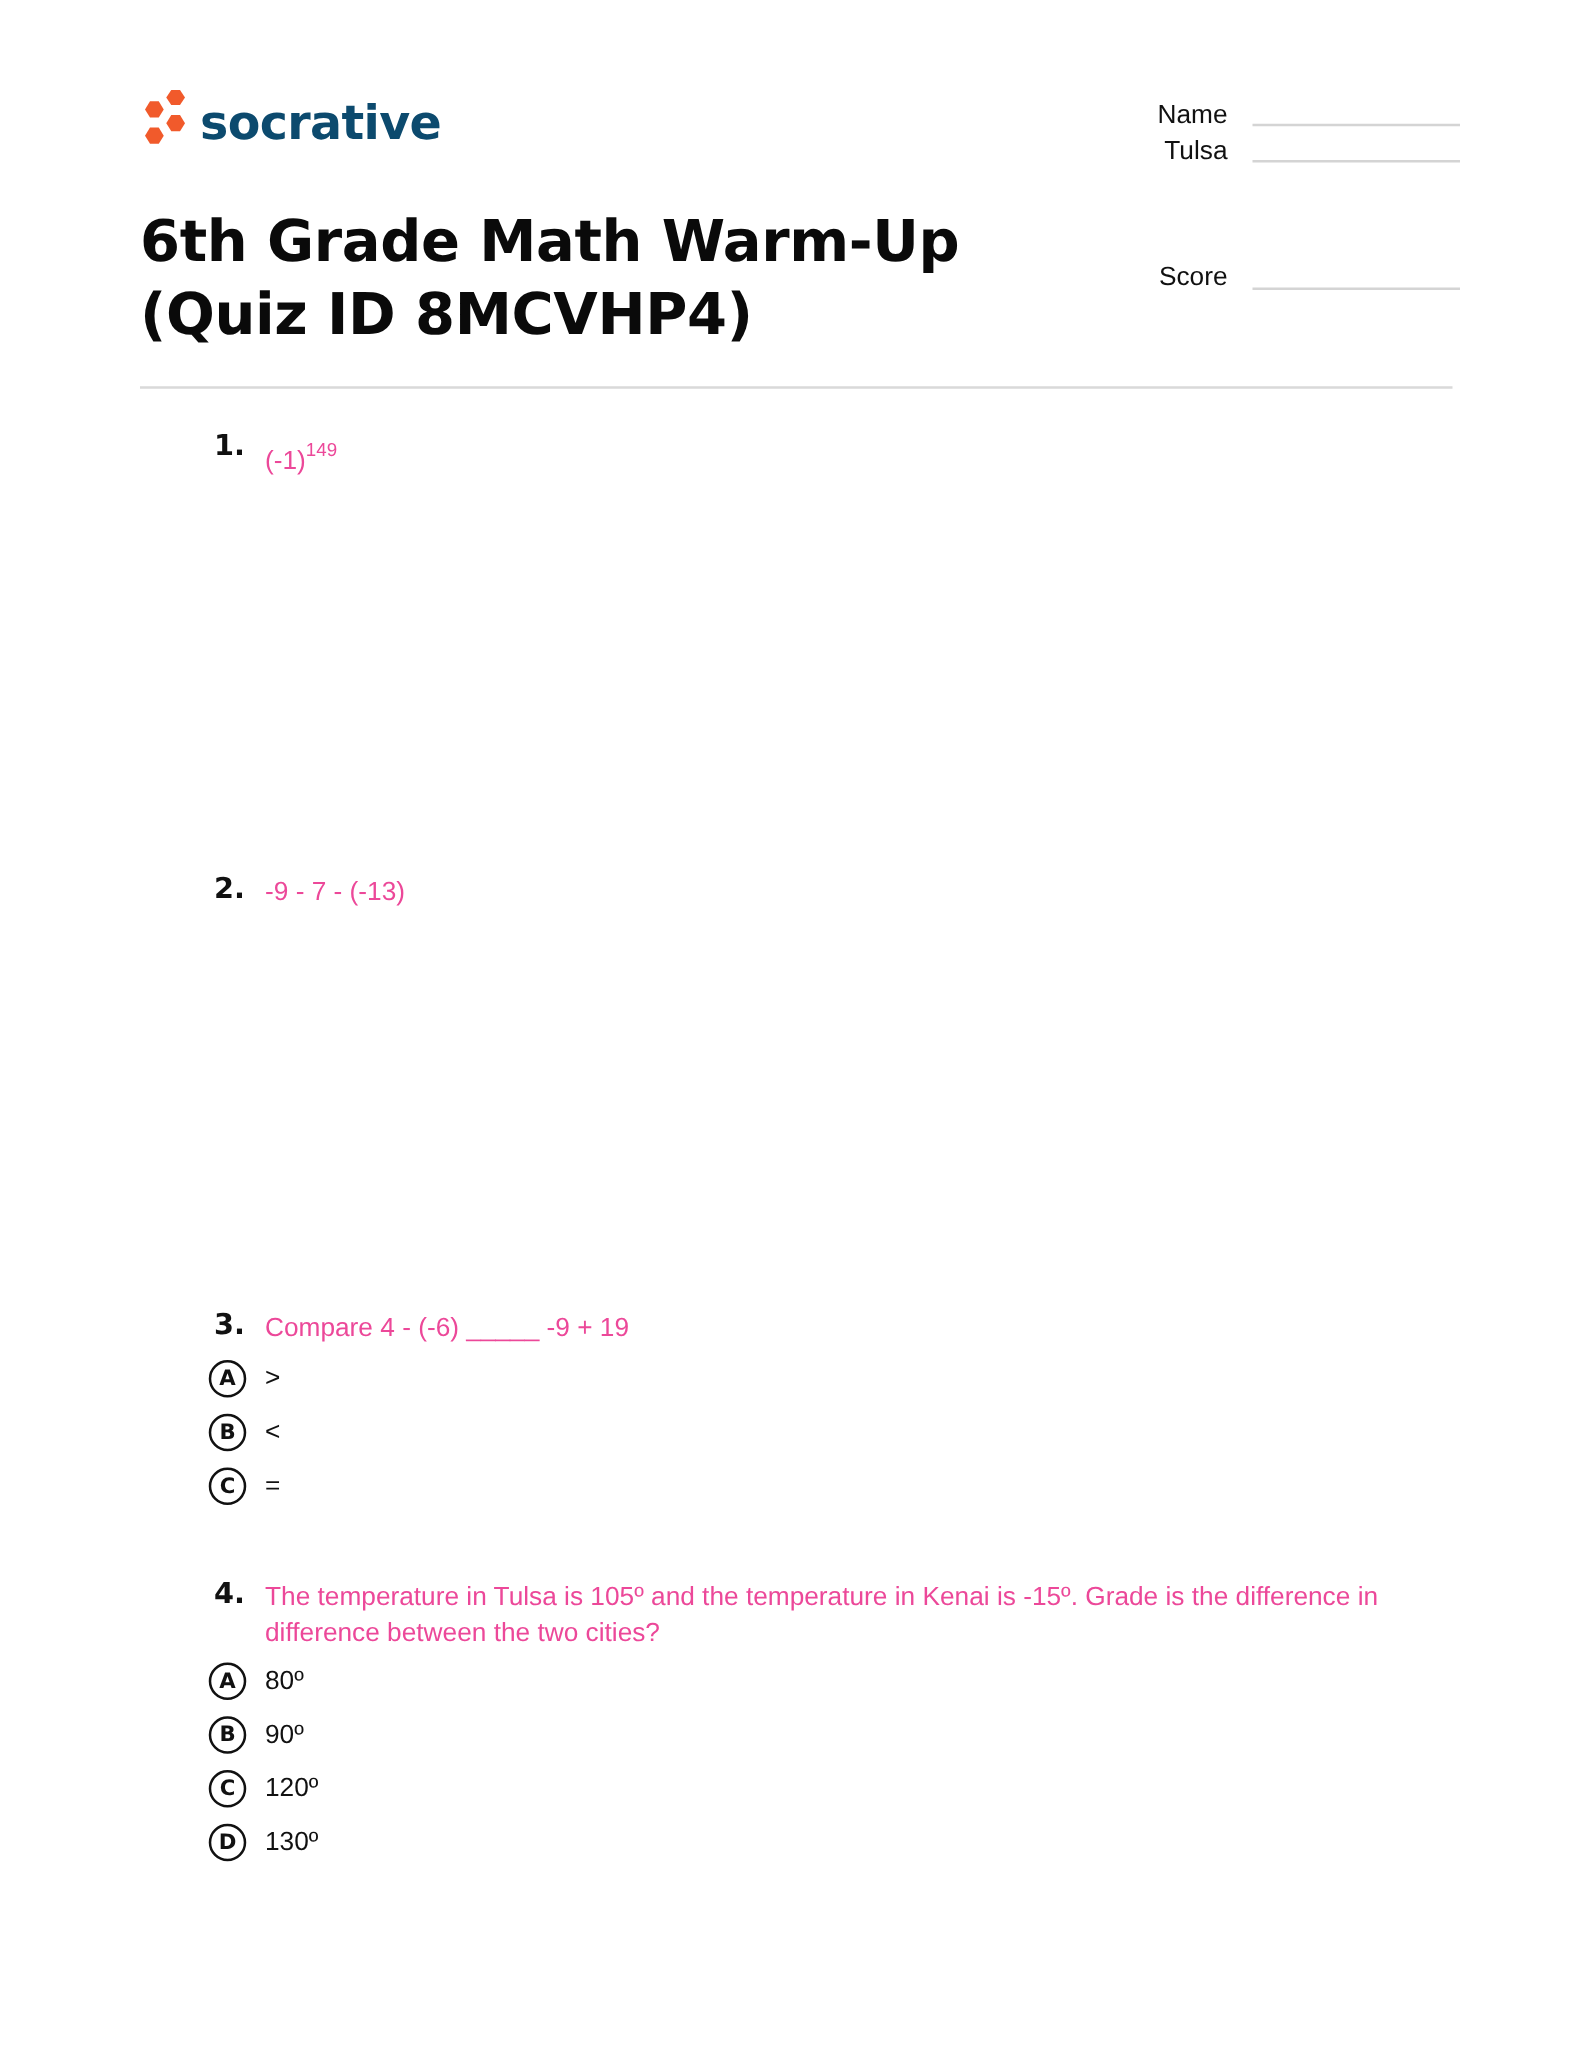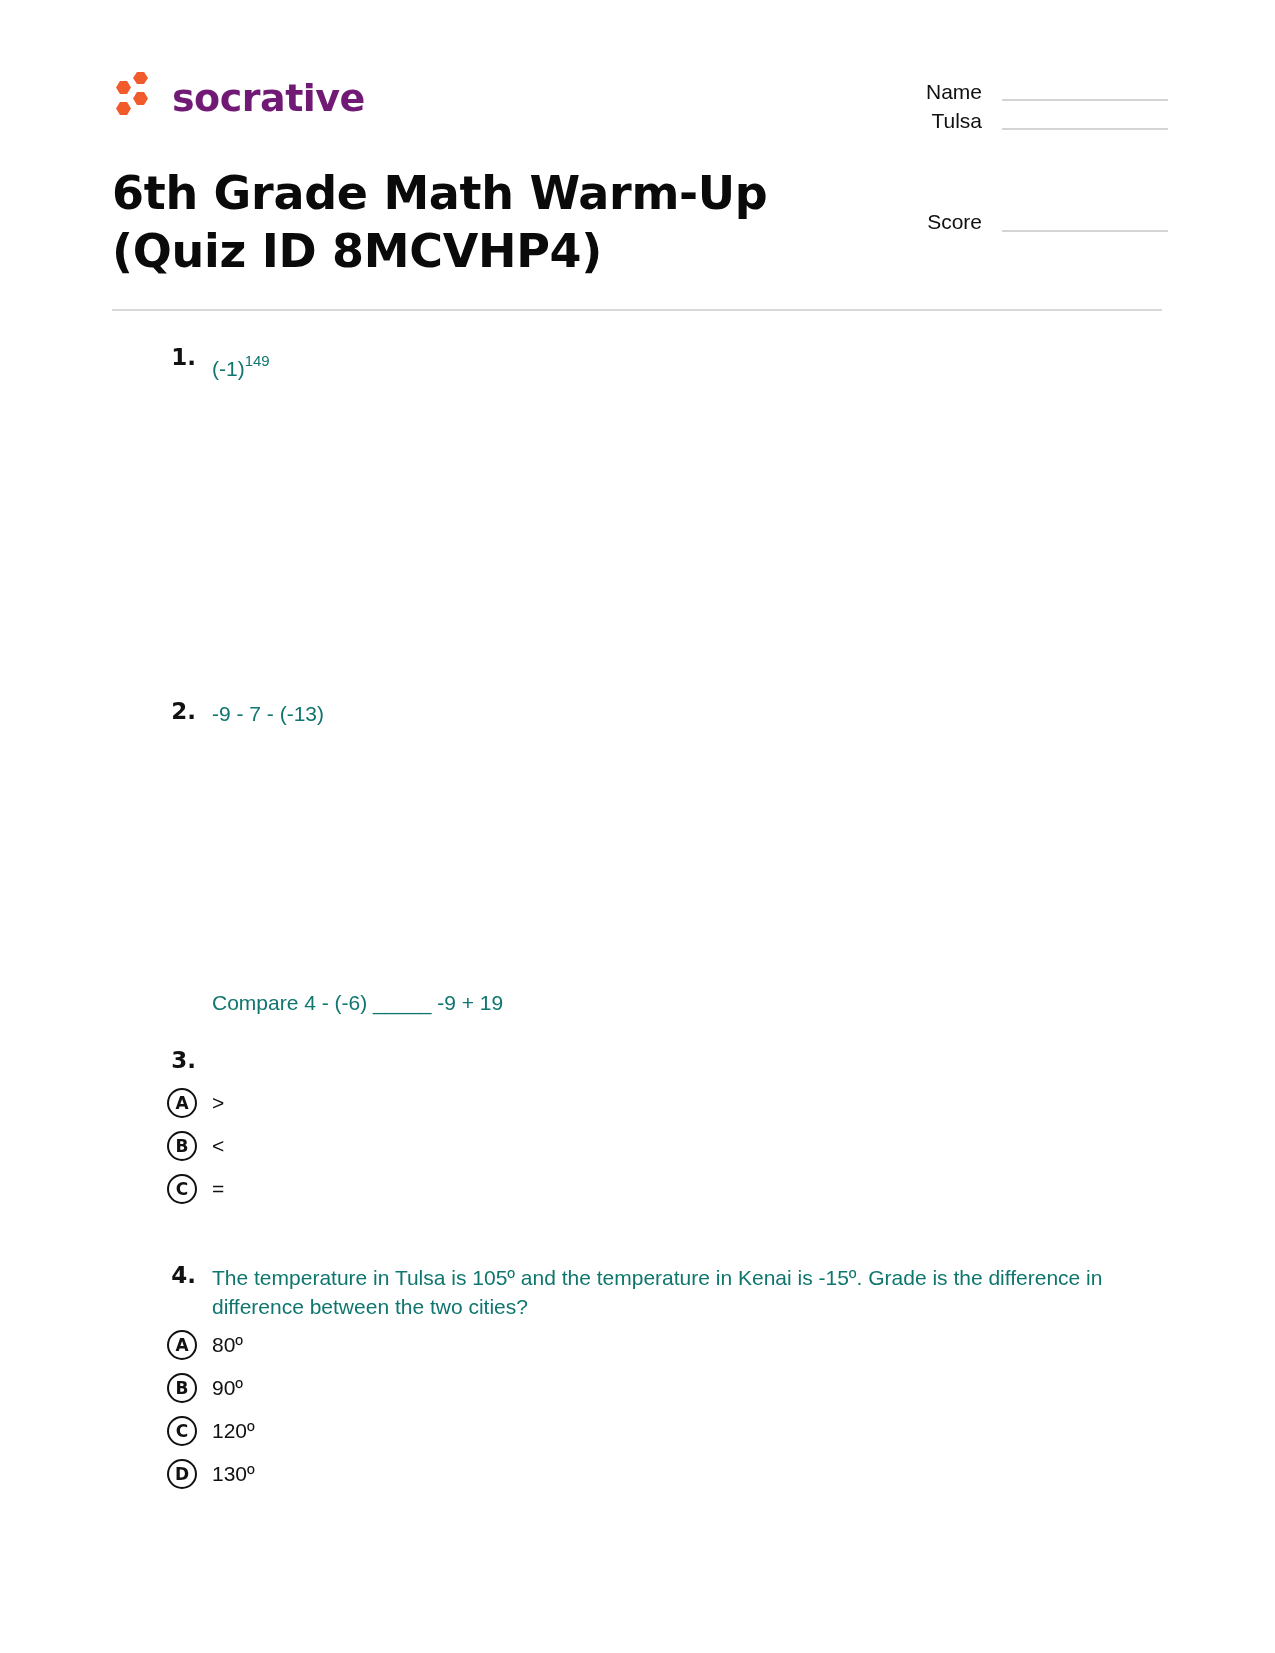--- a/index.html
+++ b/index.html
@@ -2,36 +2,36 @@
 <html><head>
   <meta charset="utf-8">
   <style>
     html, body { margin: 0; padding: 0; background: #ffffff; }
     body { width: 1275px; height: 1653px; position: relative; overflow: hidden;
            font-family: "Liberation Sans", "DejaVu Sans", sans-serif; color: #111111; }
 
     .logo { position: absolute; left: 110px; top: 72px; height: 52px; display: flex; align-items: center; }
     .logo svg { width: 40px; height: 52px; display: block; }
     .logo-text { position: absolute; left: 50px; top: 0px; font-family: "DejaVu Sans", sans-serif;
-                 font-size: 38px; font-weight: 600; letter-spacing: -0.5px; color: #701a75; line-height: 52px; margin-left: 12px; }
+                 font-size: 38px; font-weight: 600; letter-spacing: -0.5px; color: #0c4a6e; line-height: 52px; }
 
     .meta-field { position: absolute; display: flex; align-items: flex-end; }
     .meta-label { width: 120px; text-align: right; font-size: 21px; color: #111111; line-height: 24px; }
     .meta-line { position: absolute; left: 140px; width: 166px; height: 0; border-bottom: 2px solid #d4d4d4; }
 
     .title { position: absolute; left: 112px; top: 164px; width: 780px;
              font-family: "DejaVu Sans", sans-serif; font-weight: 600; font-size: 46px;
              line-height: 58px; letter-spacing: -0.3px; color: #0a0a0a; margin: 0; }
 
     .divider { position: absolute; left: 112px; top: 309px; width: 1050px; height: 0;
                border-top: 2px solid #d9d9d9; }
 
     .q-num { position: absolute; width: 40px; text-align: right;
              font-family: "DejaVu Sans", sans-serif; font-weight: 700; font-size: 23px; color: #111; }
-    .q-text { position: absolute; left: 212px; font-size: 21px; line-height: 29px; color: #0f766e; }
+    .q-text { position: absolute; left: 212px; font-size: 21px; line-height: 29px; color: #ec4899; }
     .q-text sup { font-size: 15px; position: relative; top: -2px; }
 
     .option { position: absolute; left: 167px; height: 34px; display: flex; align-items: center; }
     .option-circle { width: 30px; height: 30px; border: 2px solid #111; border-radius: 50%;
                      display: flex; align-items: center; justify-content: center;
                      font-family: "DejaVu Sans", sans-serif; font-weight: 700; font-size: 17px; color: #111;
                      box-sizing: border-box; }
     .option-text { position: absolute; left: 45px; white-space: nowrap; font-size: 21px; color: #111; line-height: 34px; }
   </style>
 </head>
@@ -69,21 +69,21 @@
   <span class="q-text" style="top: 348px;"><span>(-1)</span><sup>149</sup></span>
 </div>
 
 <div>
   <span class="q-num" style="left: 156px; top: 698px;">2.</span>
   <span class="q-text" style="top: 699px;">-9 - 7 - (-13)</span>
 </div>
 
 <div>
   <span class="q-num" style="left: 156px; top: 1047px;">3.</span>
-  <span class="q-text" style="top: 988px;">Compare 4 - (-6) _____ -9 + 19</span>
+  <span class="q-text" style="top: 1048px;">Compare 4 - (-6) _____ -9 + 19</span>
 
   <div class="option" style="top: 1086px;">
     <span class="option-circle">A</span>
     <span class="option-text">&gt;</span>
   </div>
   <div class="option" style="top: 1129px;">
     <span class="option-circle">B</span>
     <span class="option-text">&lt;</span>
   </div>
   <div class="option" style="top: 1172px;">

